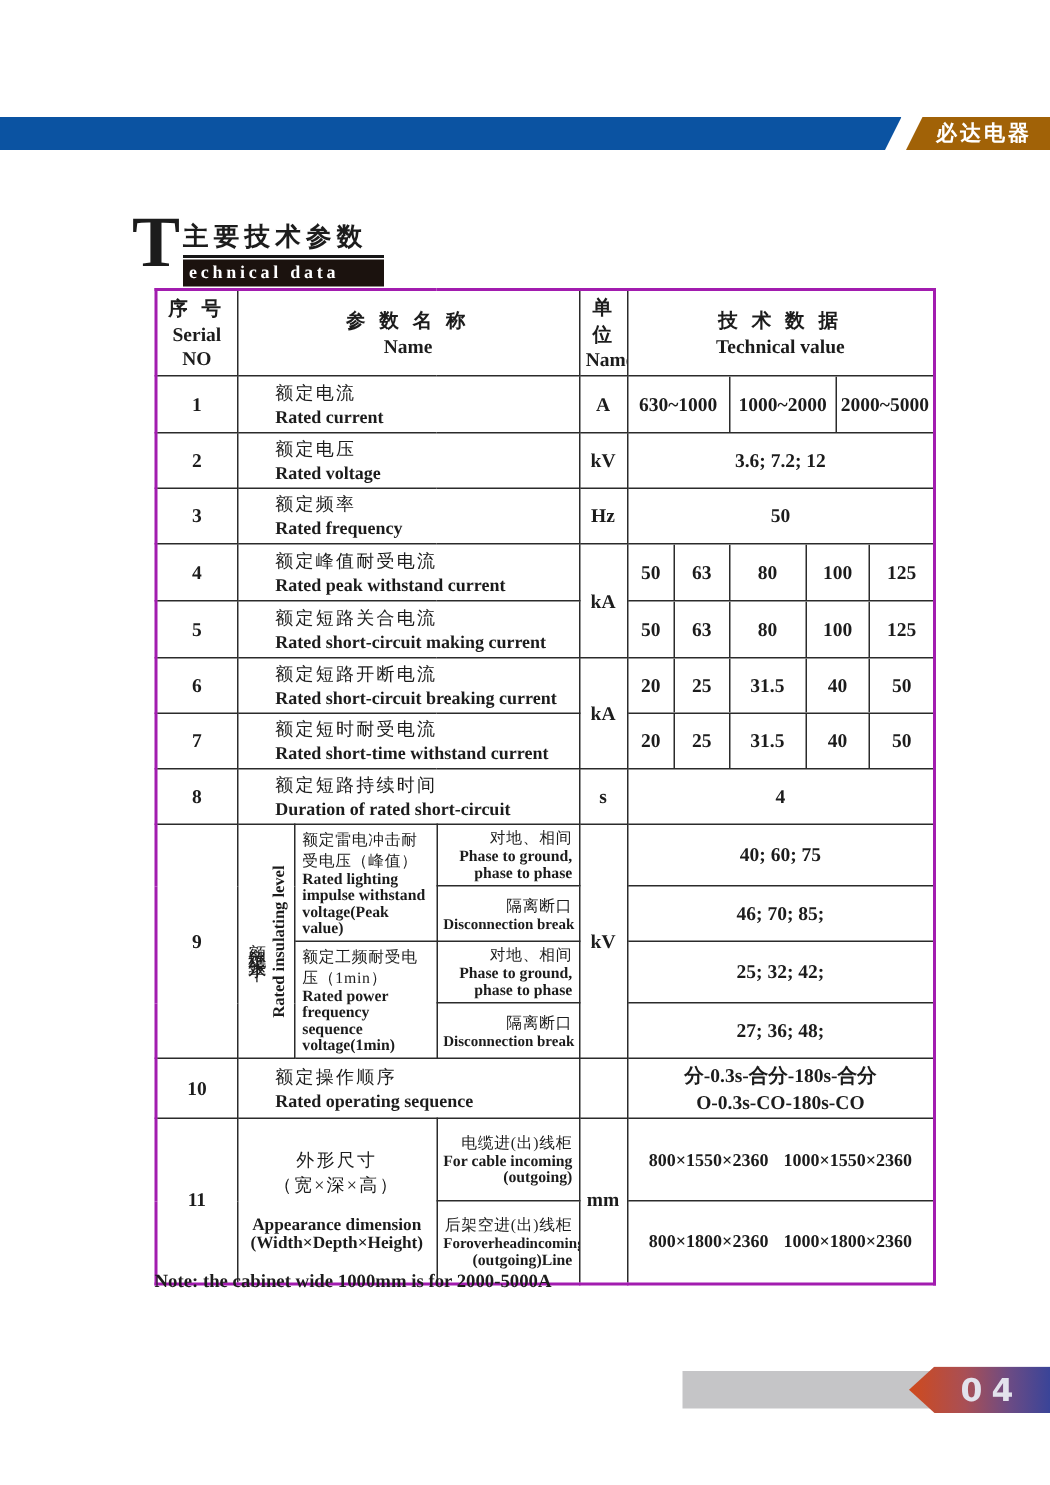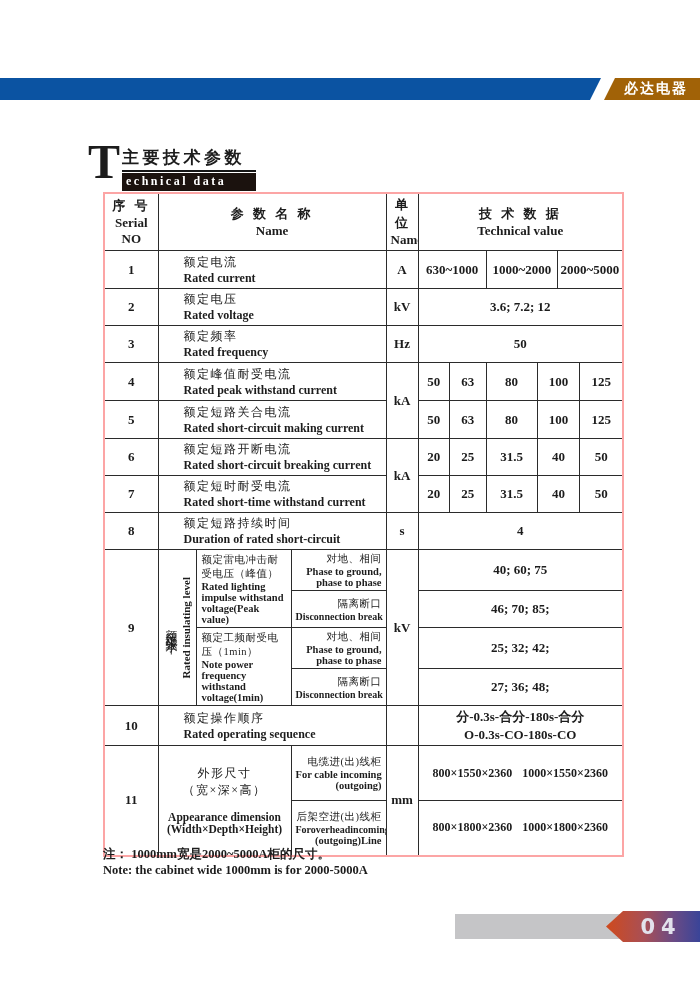--- a/index.html
+++ b/index.html
@@ -22,21 +22,21 @@
   .title-zh { font-size: 17px; font-weight: bold; letter-spacing: 3.5px;
     border-bottom: 2px solid #161616; padding-bottom: 1px; white-space: nowrap; }
   .title-en { background: #1b120e; color: #fff; font-weight: bold; font-size: 12px;
     letter-spacing: 2.5px; padding: 1px 4px 2px; margin-top: 1px; }
 
   
   table { position: absolute; top: 192px; left: 103px; width: 519px;
     border-collapse: collapse; table-layout: fixed; }
   td, th { border: 1px solid #2b2b2b; padding: 2px 4px; vertical-align: middle;
     font-size: 12px; overflow: hidden; }
-  table { border: 2px solid #fca5a5; }
+  table { border: 2px solid #a21caf; }
   .c { text-align: center; }
   .zh { letter-spacing: 1.5px; }
   .en { font-weight: bold; }
   .name-cell { text-align: left; padding-left: 25px; }
   .num { font-weight: bold; font-size: 13px; text-align: center; }
   .unit { font-weight: bold; font-size: 13px; text-align: center; }
   .val { font-weight: bold; font-size: 13px; text-align: center; }
   .hdr-zh { font-size: 13px; letter-spacing: 3px; }
   .hdr-en { font-weight: bold; font-size: 13px; }
 
@@ -268,21 +268,21 @@
   <tr style="height:37px">
     <td class="cond-cell">
       <div class="zh small">隔离断口</div>
       <div class="small-en nowrap" style="font-size:10px">Disconnection break</div>
     </td>
     <td class="val">46;  70;  85;</td>
   </tr>
   <tr style="height:37px">
     <td class="name-cell" rowspan="2" style="padding-left:5px">
       <div class="zh small">额定工频耐受电压（1min）</div>
-      <div class="small-en">Note power frequency withstand voltage(1min)</div>
+      <div class="small-en">Rated power frequency sequence voltage(1min)</div>
     </td>
     <td class="cond-cell">
       <div class="zh small">对地、相间</div>
       <div class="small-en">Phase to ground, phase to phase</div>
     </td>
     <td class="val">25;  32;  42;</td>
   </tr>
   <tr style="height:37px">
     <td class="cond-cell">
       <div class="zh small">隔离断口</div>
@@ -336,20 +336,19 @@
       <div class="dim-pair">
         <span>800×1800×2360</span>
         <span>1000×1800×2360</span>
       </div>
     </td>
   </tr>
 </tbody>
   </table>
 
 <div class="note">
-  <div>注：  1000mm宽是2000~5000A柜的尺寸。</div>
   <div>Note: the cabinet wide 1000mm is for 2000-5000A</div>
 </div>
 
 <div class="page-graybar"></div>
 <div class="page-arrow">
   <span>04</span>
 </div>
 
 </body></html>

